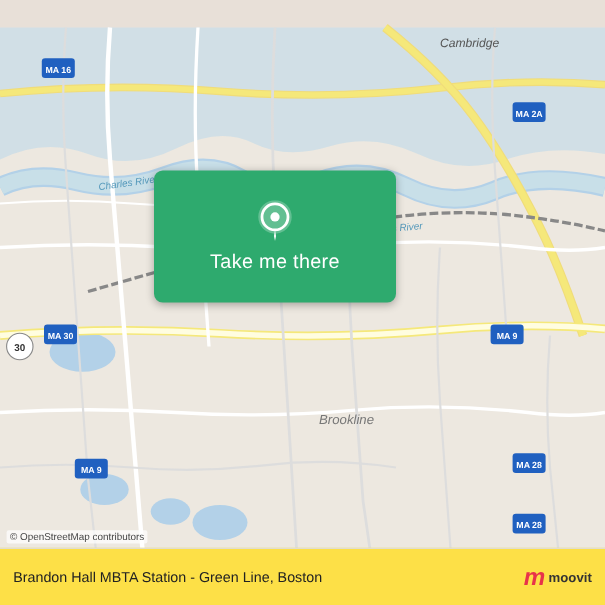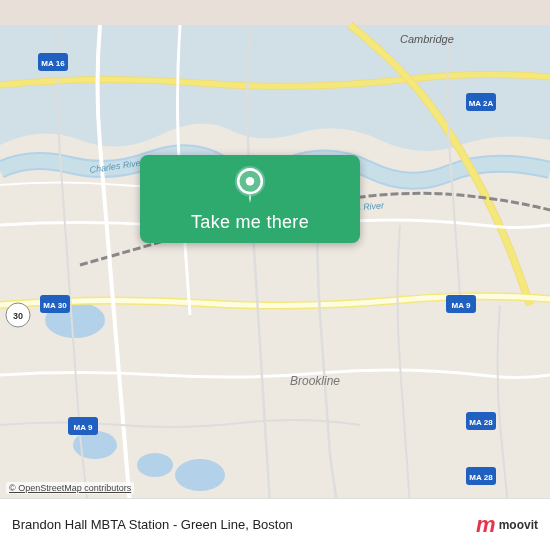--- a/index.html
+++ b/index.html
@@ -25,21 +25,21 @@
       top: 0; left: 0;
       width: 100%; height: 100%;
     }
 
     
     #cta-button {
       position: absolute;
       top: 155px;
       left: 140px;
       width: 220px;
-      height: 88px;
+      height: 120px;
       background-color: #2eaa6e;
       border-radius: 8px;
       display: flex;
       flex-direction: column;
       align-items: center;
       justify-content: center;
       cursor: pointer;
       border: none;
       box-shadow: 0 2px 8px rgba(0,0,0,0.3);
     }
@@ -56,21 +56,21 @@
       font-weight: 500;
       letter-spacing: 0.3px;
     }
 
     
     #bottom-bar {
       position: absolute;
       bottom: 0;
       left: 0;
       right: 0;
-      background: #ffffff;
+      background: #fde047;
       padding: 14px 12px;
       display: flex;
       align-items: center;
       gap: 10px;
       border-top: 1px solid #ddd;
       height: 52px;
     }
 
     #moovit-logo {
       display: flex;
@@ -102,21 +102,20 @@
     
     #osm-attr {
       position: absolute;
       bottom: 56px;
       left: 6px;
       font-size: 9px;
       color: #444;
       background: rgba(255,255,255,0.7);
       padding: 1px 3px;
       border-radius: 2px;
-      text-decoration: underline;
     }
   </style>
 </head>
 <body>
 
 <div id="map-container">
 
   <svg id="map-svg" viewBox="0 0 550 500" xmlns="http://www.w3.org/2000/svg">
 
     <rect width="550" height="500" fill="#ede8e0"></rect>

